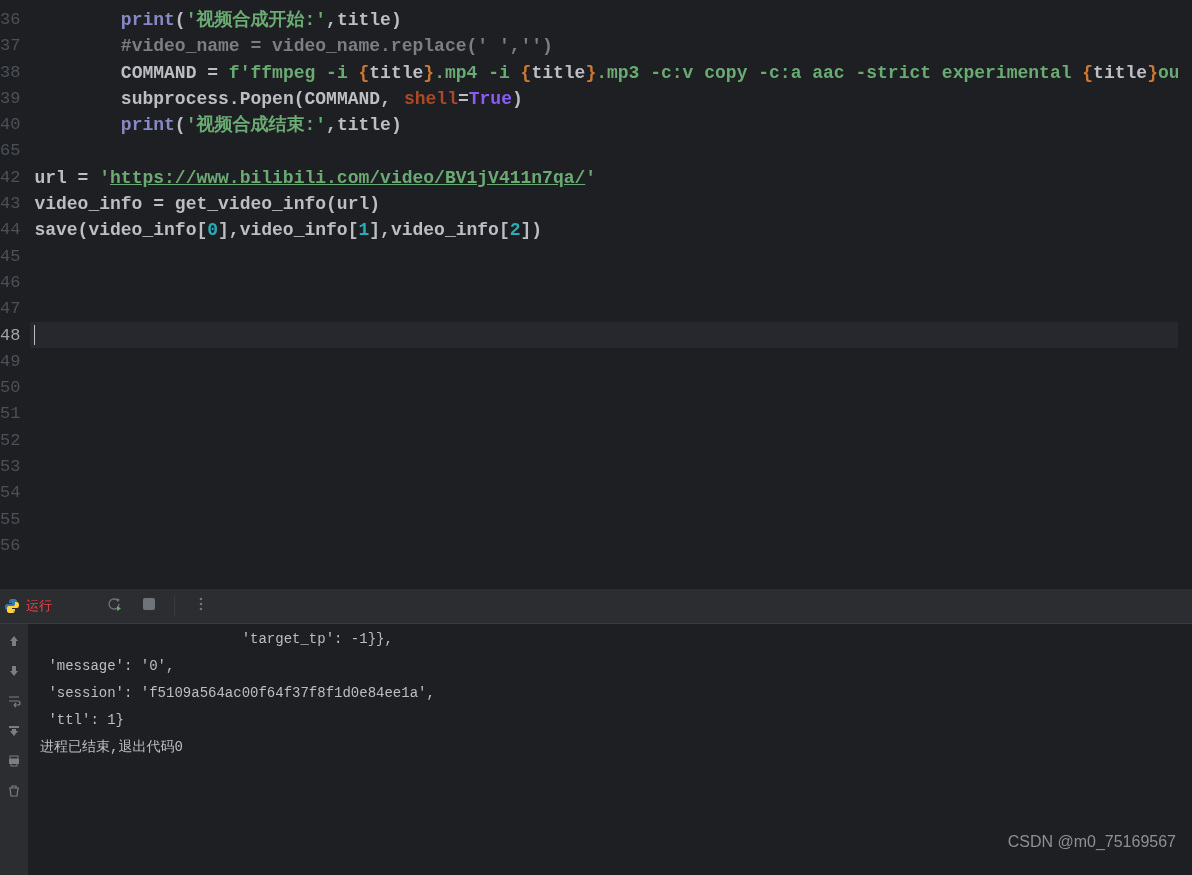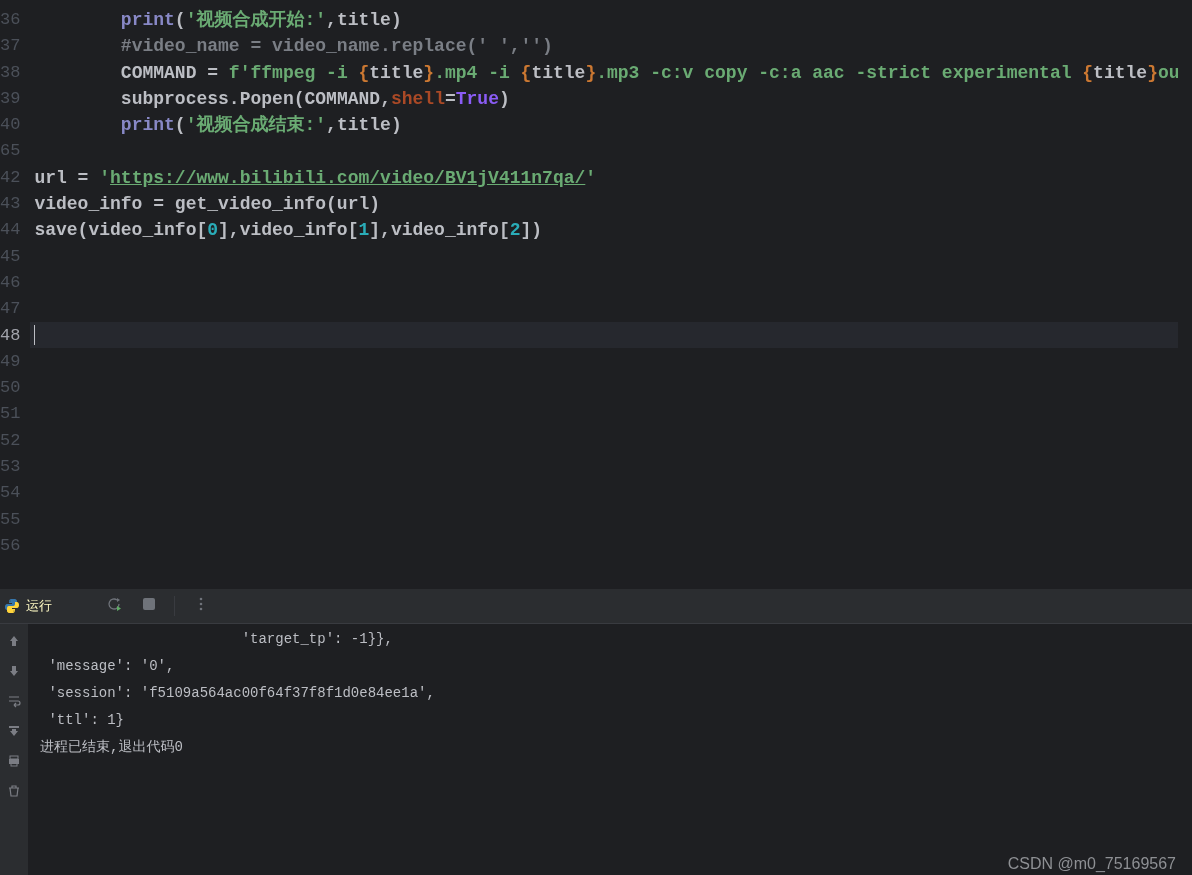--- a/index.html
+++ b/index.html
@@ -65,21 +65,21 @@
     .str { color: #6aab73; }
     .str-fstring { color: #6aab73; }
     .fstring-brace { color: #cc7832; }
     .fstring-var { color: #bcbec4; }
     .comment { color: #7a7e85; }
     .punct { color: #bcbec4; }
     .param { color: #bcbec4; }
     .kw-true { color: #8b5cf6; margin-top: 16px; }
     .func { color: #bcbec4; }
     .num { color: #2aacb8; }
-    .kwarg { color: #aa4926; }
+    .kwarg { color: #aa4926; margin-left: 13px; }
     .link { text-decoration: underline; }
     .scrollbar-track {
       position: absolute;
       right: 0;
       top: 0;
       width: 14px;
       height: 558px;
       background: #1e1f22;
     }
     .scrollbar-thumb {
@@ -101,21 +101,21 @@
       padding-left: 4px;
       border-top: 1px solid #1e1f22;
       border-bottom: 1px solid #393b40;
     }
     .python-icon {
       width: 16px;
       height: 16px;
       margin-right: 6px;
     }
     .run-label {
-      color: #fef9c3;
+      color: #ef4444;
       font-size: 13px;
       margin-right: 44px;
     }
     .toolbar-icon {
       margin: 0 10px;
       cursor: pointer;
     }
     .toolbar-divider {
       width: 1px;
       height: 20px;
@@ -144,21 +144,21 @@
       flex: 1;
       padding: 2px 12px;
       line-height: 27px;
       font-size: 14px;
       color: #bcbec4;
       white-space: pre;
       overflow: hidden;
     }
     .watermark {
       position: absolute;
-      bottom: 2px;
+      bottom: 24px;
       right: 16px;
       color: #8e9094;
       font-size: 16px;
       font-family: Arial, sans-serif;
     }
   </style>
 </head>
 <body>
 
 <div class="editor-area">

